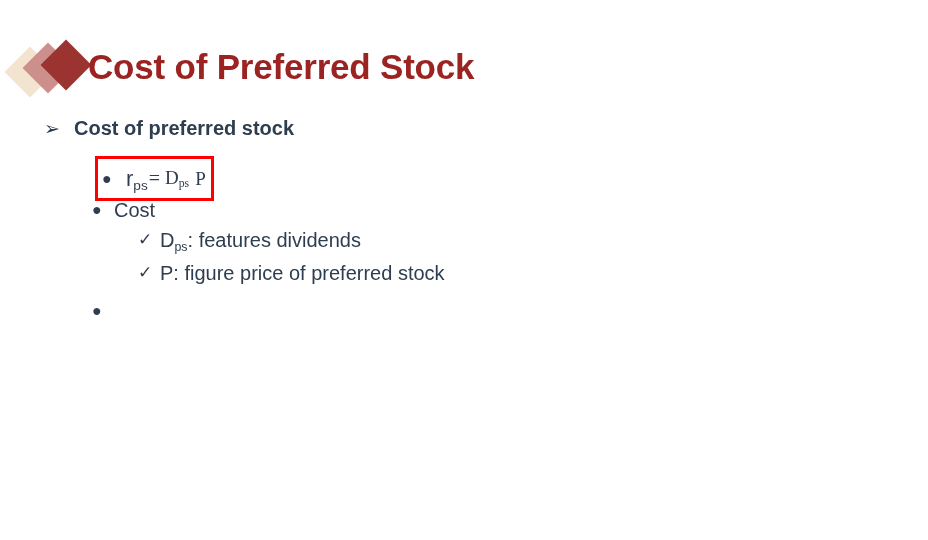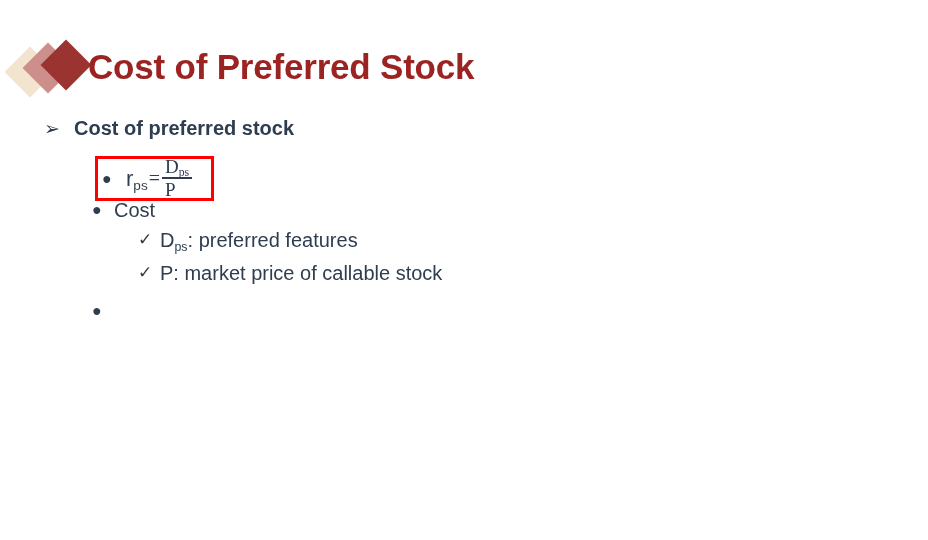--- a/index.html
+++ b/index.html
@@ -170,21 +170,21 @@
     font-family: "Liberation Sans", sans-serif;
     position: relative;
   }
   .formula .eq {
     font-size: 20px;
     margin: 0 2px 0 1px;
     font-family: "Liberation Serif", serif;
   }
   .frac {
     display: inline-flex;
-    flex-direction: column;
+    flex-direction: row;
     line-height: 1;
     position: relative;
     top: -1px;
   }
   .frac .num {
     font-size: 19px;
     padding: 0 3px 1px 3px;
     font-family: "Liberation Serif", serif;
   }
   .frac .bar {
@@ -248,28 +248,28 @@
   <div style="height:48px"></div>
 
   <div class="row lvl2">
     <span class="marker">●</span>
     <span class="text">Cost</span>
   </div>
 
   <div class="row lvl3">
     <span class="marker">✓</span>
     <span class="text">
-      <span>D</span><sub class="sm squig squig-sub">ps</sub><span>: preferred features</span>
+      <span>D</span><sub class="sm squig squig-sub">ps</sub><span>: features dividends</span>
     </span>
   </div>
 
   <div class="row lvl3">
     <span class="marker">✓</span>
     <span class="text">
-      <span>P</span><span>: market price of callable stock</span>
+      <span>P</span><span>: figure price of preferred stock</span>
     </span>
   </div>
 
   <div class="row para-row">
     <span class="marker">●</span>
   </div>
 </div>
 
 <div class="formula-box">
   <span class="marker">●</span>

